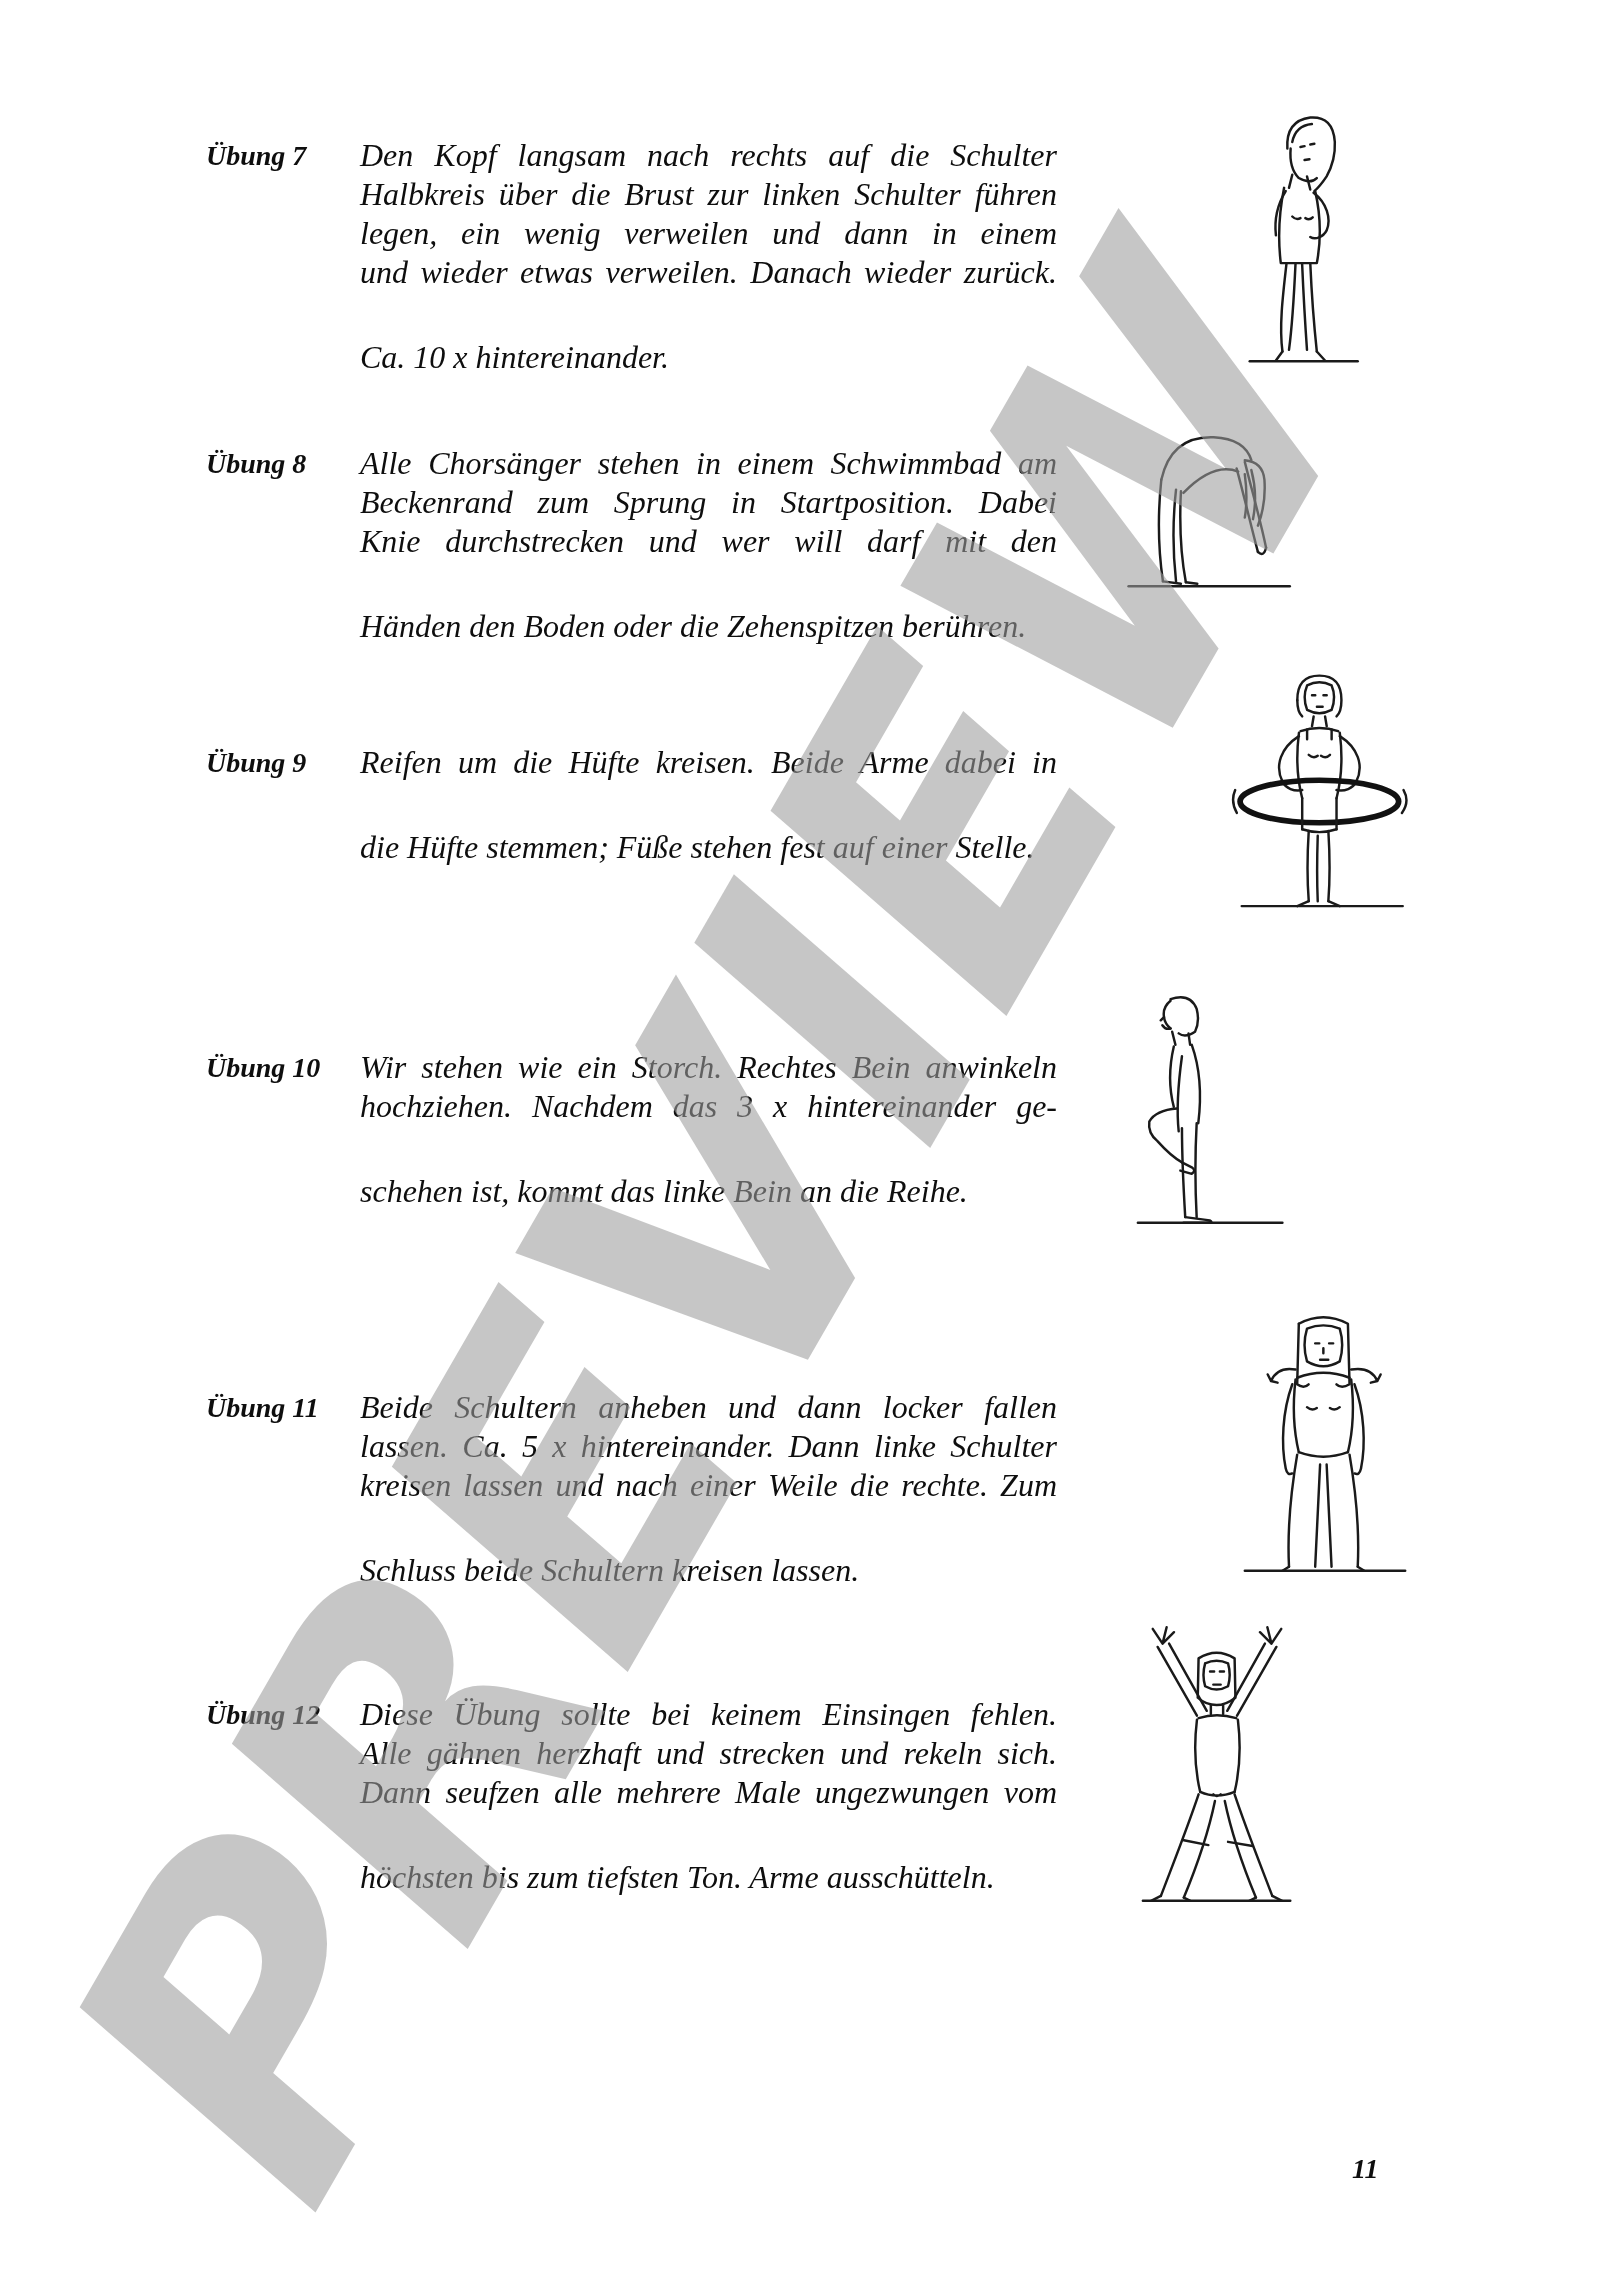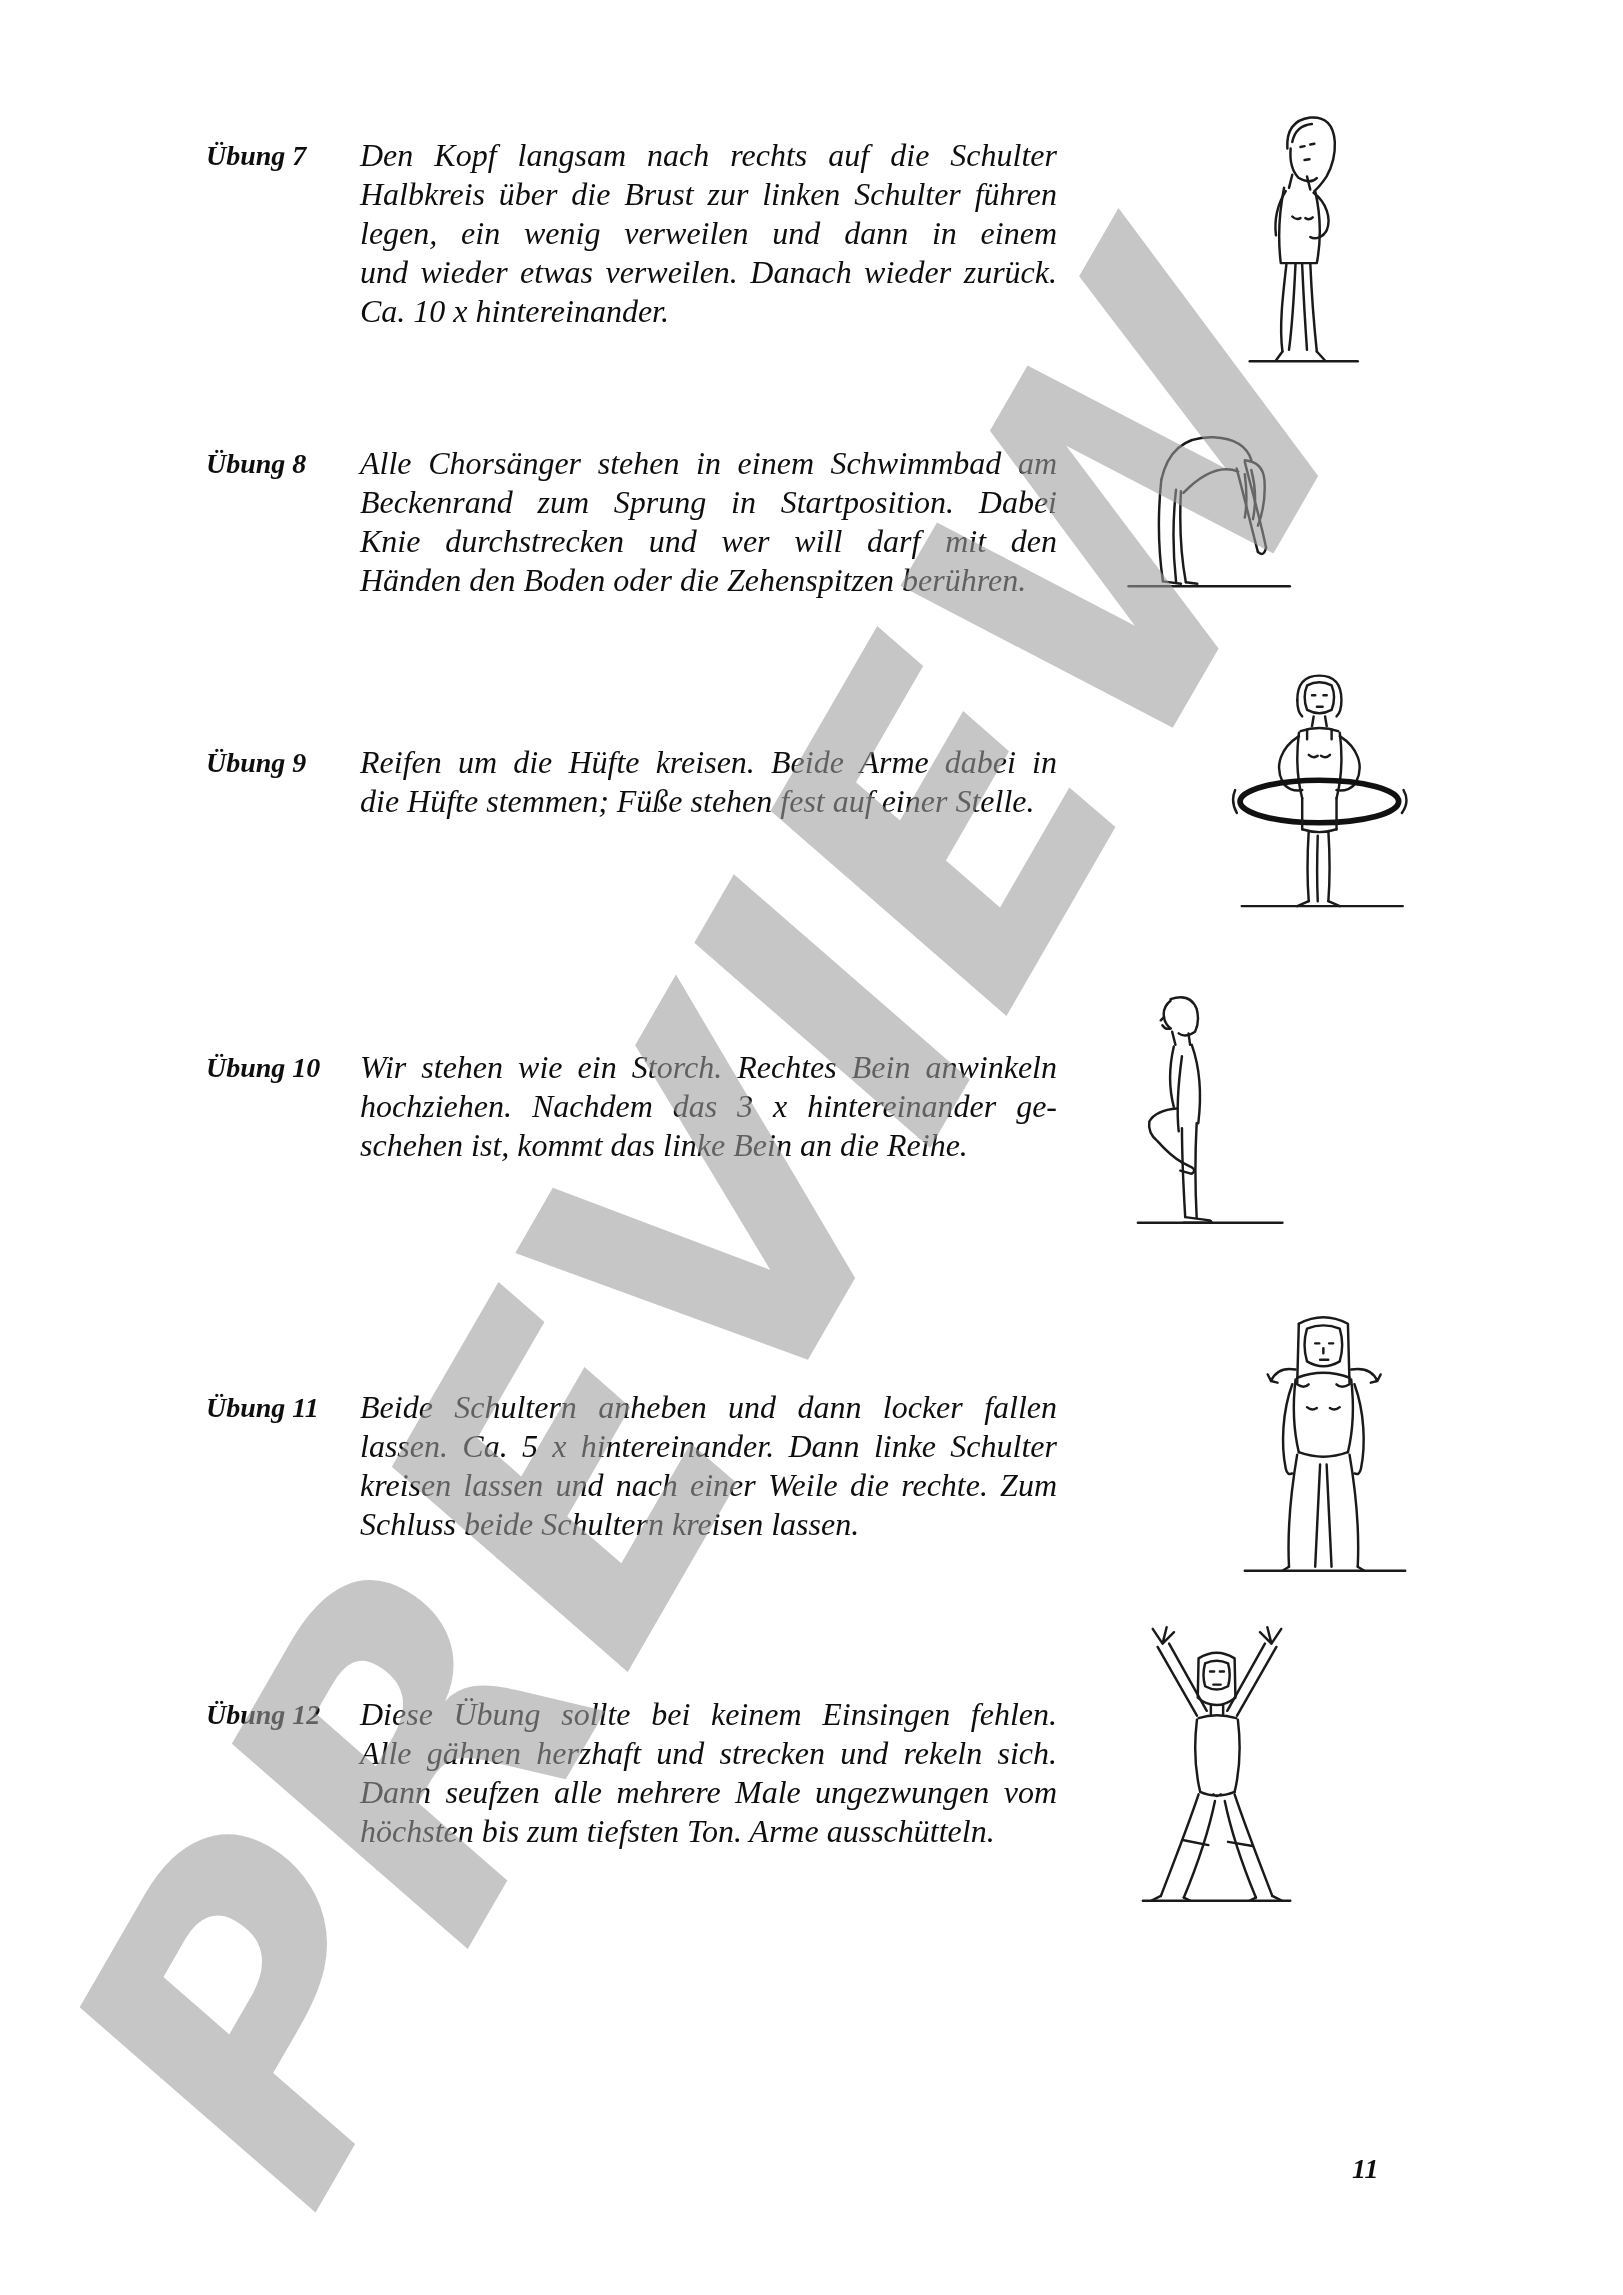--- a/index.html
+++ b/index.html
@@ -7,21 +7,21 @@
     position:relative; width:1623px; height:2295px; background:#ffffff;
     font-family:"Liberation Serif", serif; color:#0e0e0e; overflow:hidden;font-style:italic;
   }
   .exercise { position:absolute; left:0; width:100%; }
   .ex-label {
     position:absolute; left:206px; top:0; font-weight:bold; font-size:28px;
     line-height:39px; white-space:nowrap;
   }
   .ex-text { position:absolute; left:360px; top:0; width:697px; font-size:32px; line-height:39px; }
   .line { text-align:justify; text-align-last:justify; }
-  .line.last { text-align-last:left; }
+  .line.last { text-align-last:left;margin-top:46px; }
   .figure { position:absolute; }
   .figure svg { width:100%; height:100%; display:block; }
   .watermark {
     position:absolute; left:716px; top:1227px;
     transform:translate(-50%,-50%) rotate(-60deg);
     font-family:"DejaVu Sans", sans-serif; font-weight:700; font-size:421px;
     letter-spacing:-0.01em; color:rgba(156,156,156,0.58);
     white-space:nowrap; z-index:5; pointer-events:none; user-select:none;
   }
   .page-number { position:absolute; left:1352px; top:2153px; font-size:28px; font-weight:bold; }

